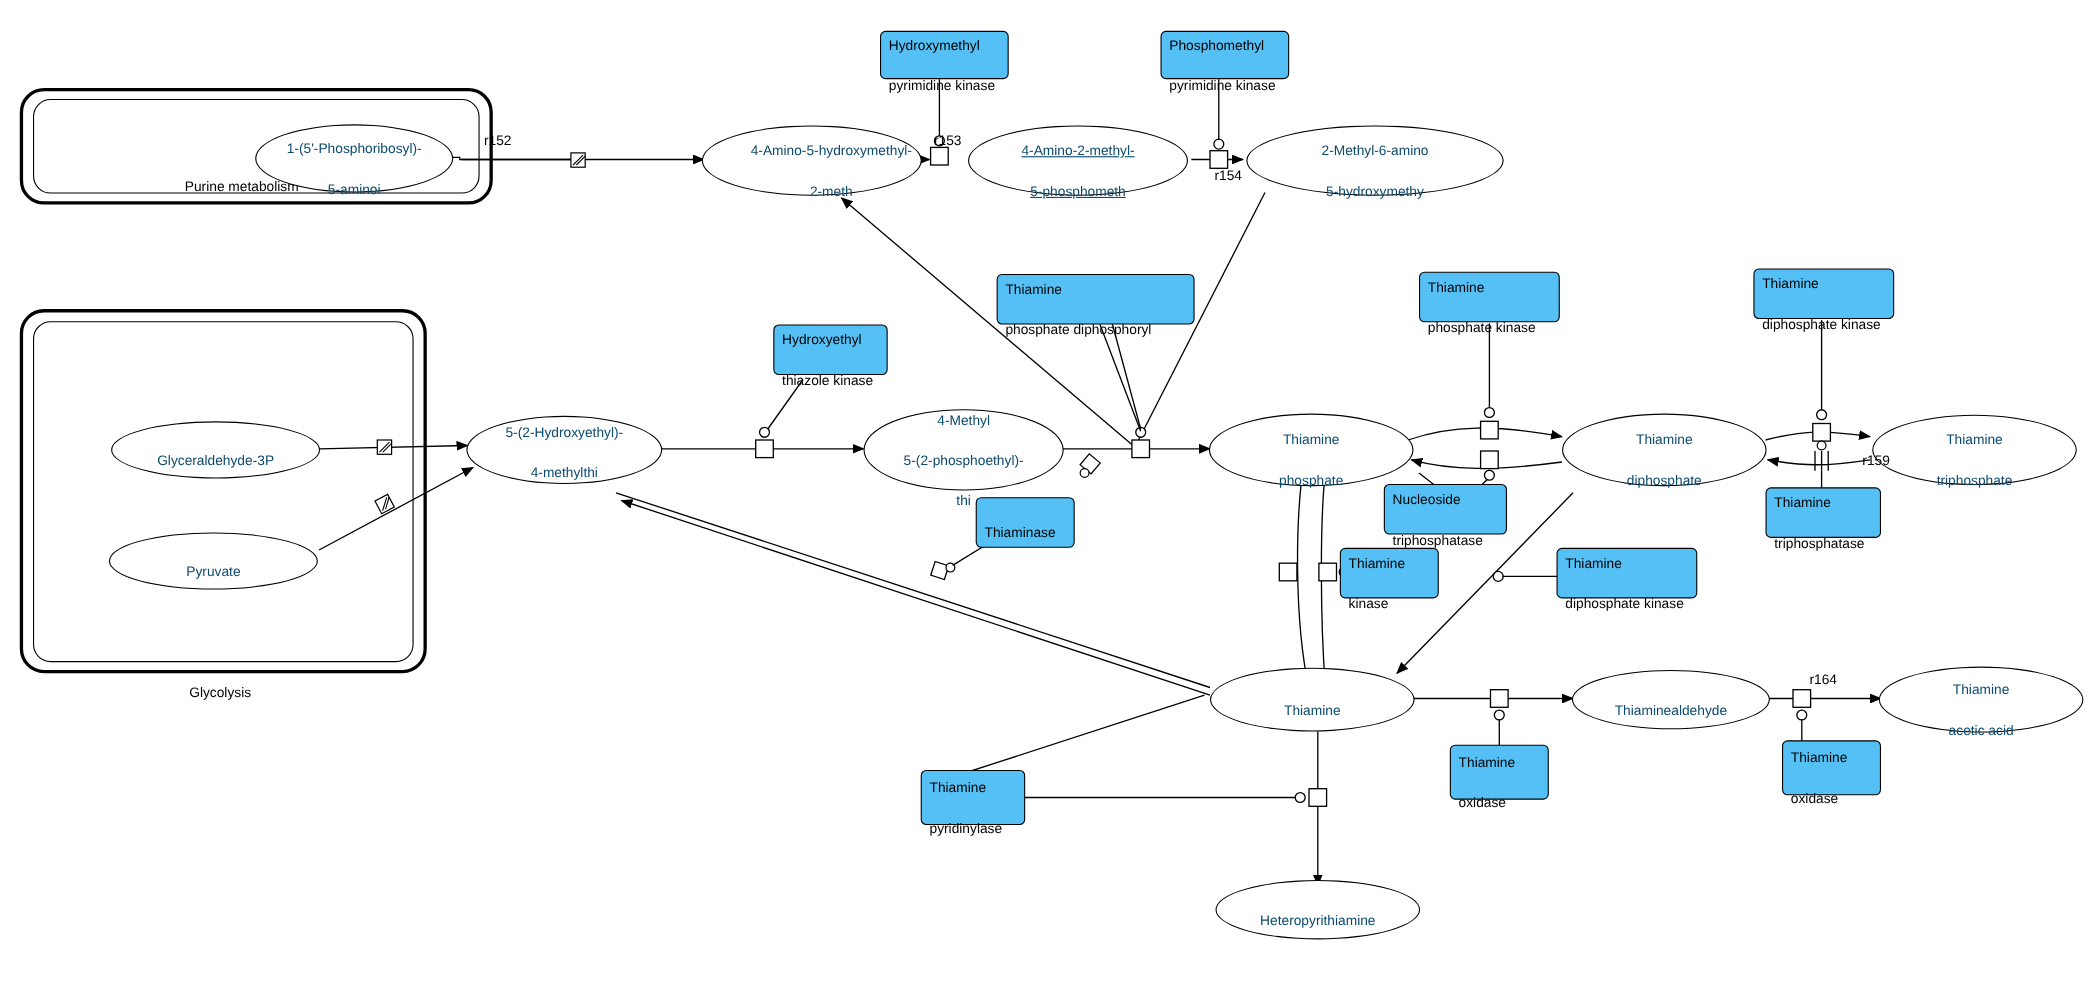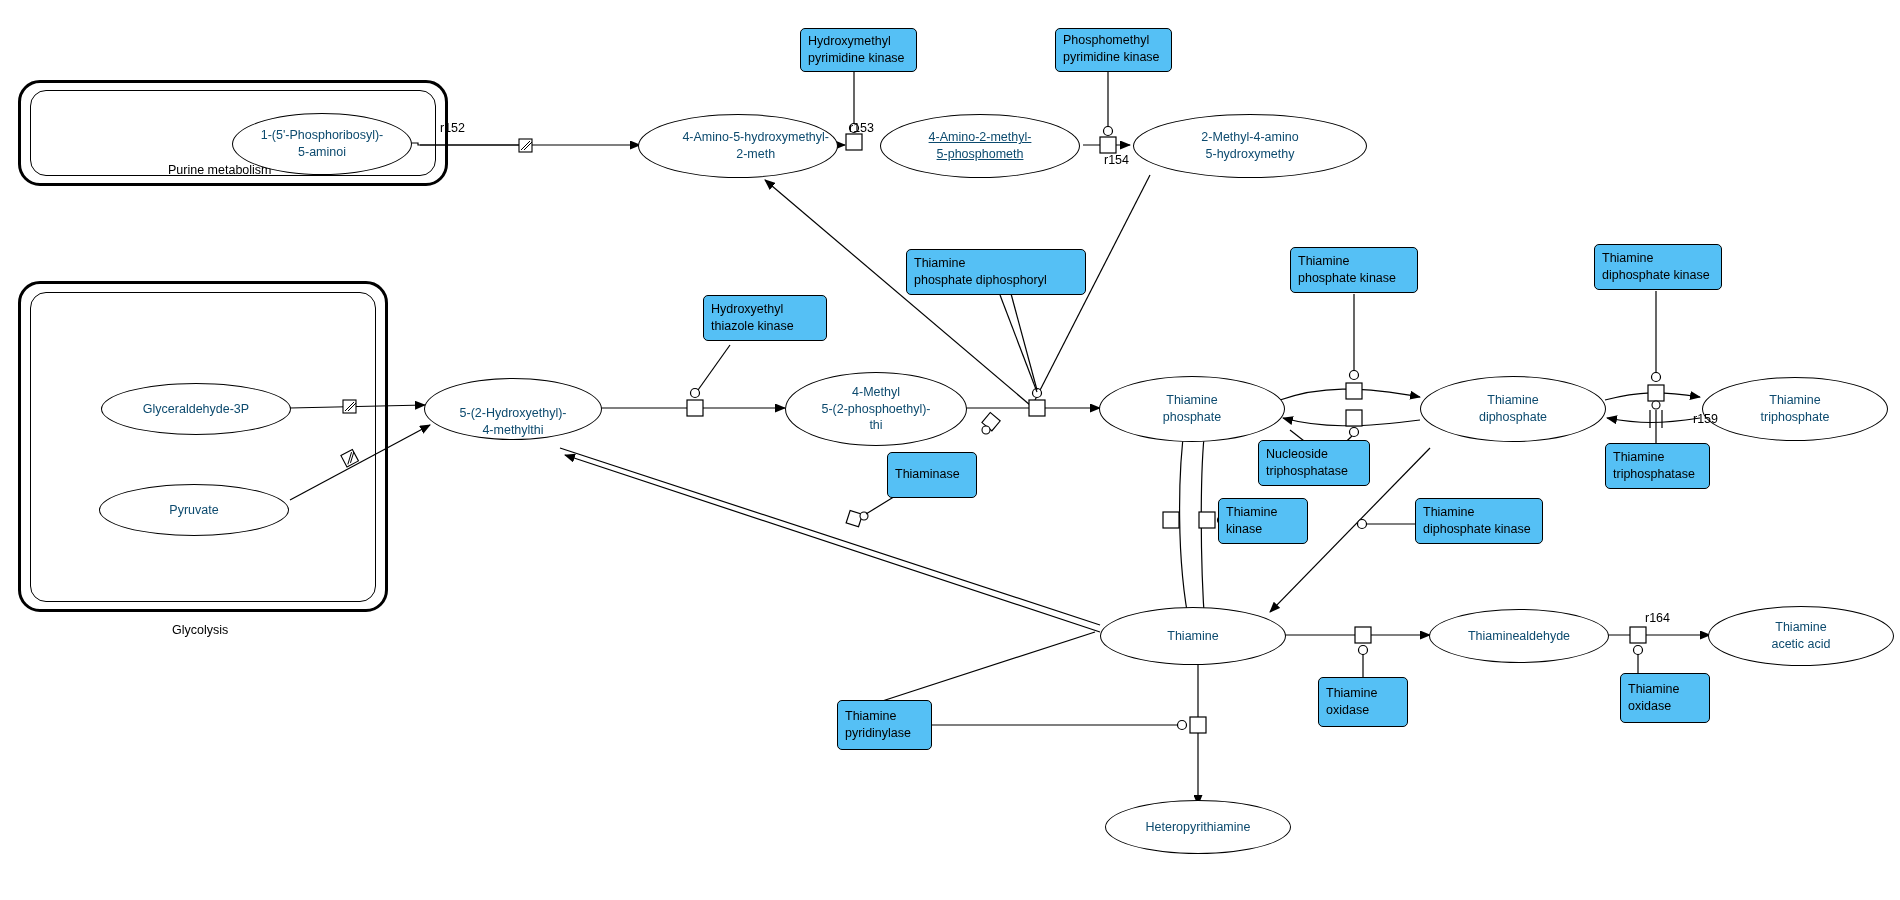--- a/index.html
+++ b/index.html
@@ -77,21 +77,21 @@
     white-space: nowrap;
   }
   .edge-label {
     position: absolute;
     font-size: 12.5px;
     color: #000;
     background: transparent;
     white-space: nowrap;
     padding-left: 23px;
   }
-  .line-break { display:block; }
+  .line-break { display:block;margin-top:20px; }
 </style>
 </head>
 <body>
 
 <div id="canvas">
 
   <svg id="edges" viewBox="0 0 1900 900">
     <defs>
       <marker id="arrow" markerWidth="11" markerHeight="9" refX="10" refY="4.5" orient="auto" markerUnits="userSpaceOnUse">
         <path d="M0,0 L11,4.5 L0,9 z" fill="#000"></path>
@@ -223,21 +223,21 @@
 
   <div class="node compound" style="left:880px; top:114px; width:200px; height:64px;text-decoration:underline;">
     <span>
       <span class="line-break">4-Amino-2-methyl-</span>
       <span class="line-break">5-phosphometh</span>
     </span>
   </div>
 
   <div class="node compound" style="left:1133px; top:114px; width:234px; height:64px;">
     <span>
-      <span class="line-break">2-Methyl-4-amino</span>
+      <span class="line-break">2-Methyl-6-amino</span>
       <span class="line-break">5-hydroxymethy</span>
     </span>
   </div>
 
   <div class="node compound" style="left:101px; top:383px; width:190px; height:52px;">
     <span class="line-break">Glyceraldehyde-3P</span>
   </div>
 
   <div class="node compound" style="left:99px; top:484px; width:190px; height:52px;">
     <span class="line-break">Pyruvate</span>
@@ -298,28 +298,28 @@
     <span class="line-break">Heteropyrithiamine</span>
   </div>
 
   <div class="node enzyme" style="left:800px; top:28px; width:117px; height:44px;">
     <span>
       <span class="line-break">Hydroxymethyl</span>
       <span class="line-break">pyrimidine kinase</span>
     </span>
   </div>
 
-  <div class="node enzyme" style="left:1055px; top:28px; width:117px; height:44px;align-items:flex-end;">
+  <div class="node enzyme" style="left:1055px; top:28px; width:117px; height:44px;">
     <span>
       <span class="line-break">Phosphomethyl</span>
       <span class="line-break">pyrimidine kinase</span>
     </span>
   </div>
 
-  <div class="node enzyme" style="left:703px; top:295px; width:124px; height:46px;">
+  <div class="node enzyme" style="left:703px; top:295px; width:104px; height:46px;">
     <span>
       <span class="line-break">Hydroxyethyl</span>
       <span class="line-break">thiazole kinase</span>
     </span>
   </div>
 
   <div class="node enzyme" style="left:906px; top:249px; width:180px; height:46px;">
     <span>
       <span class="line-break">Thiamine</span>
       <span class="line-break">phosphate diphosphoryl</span>

